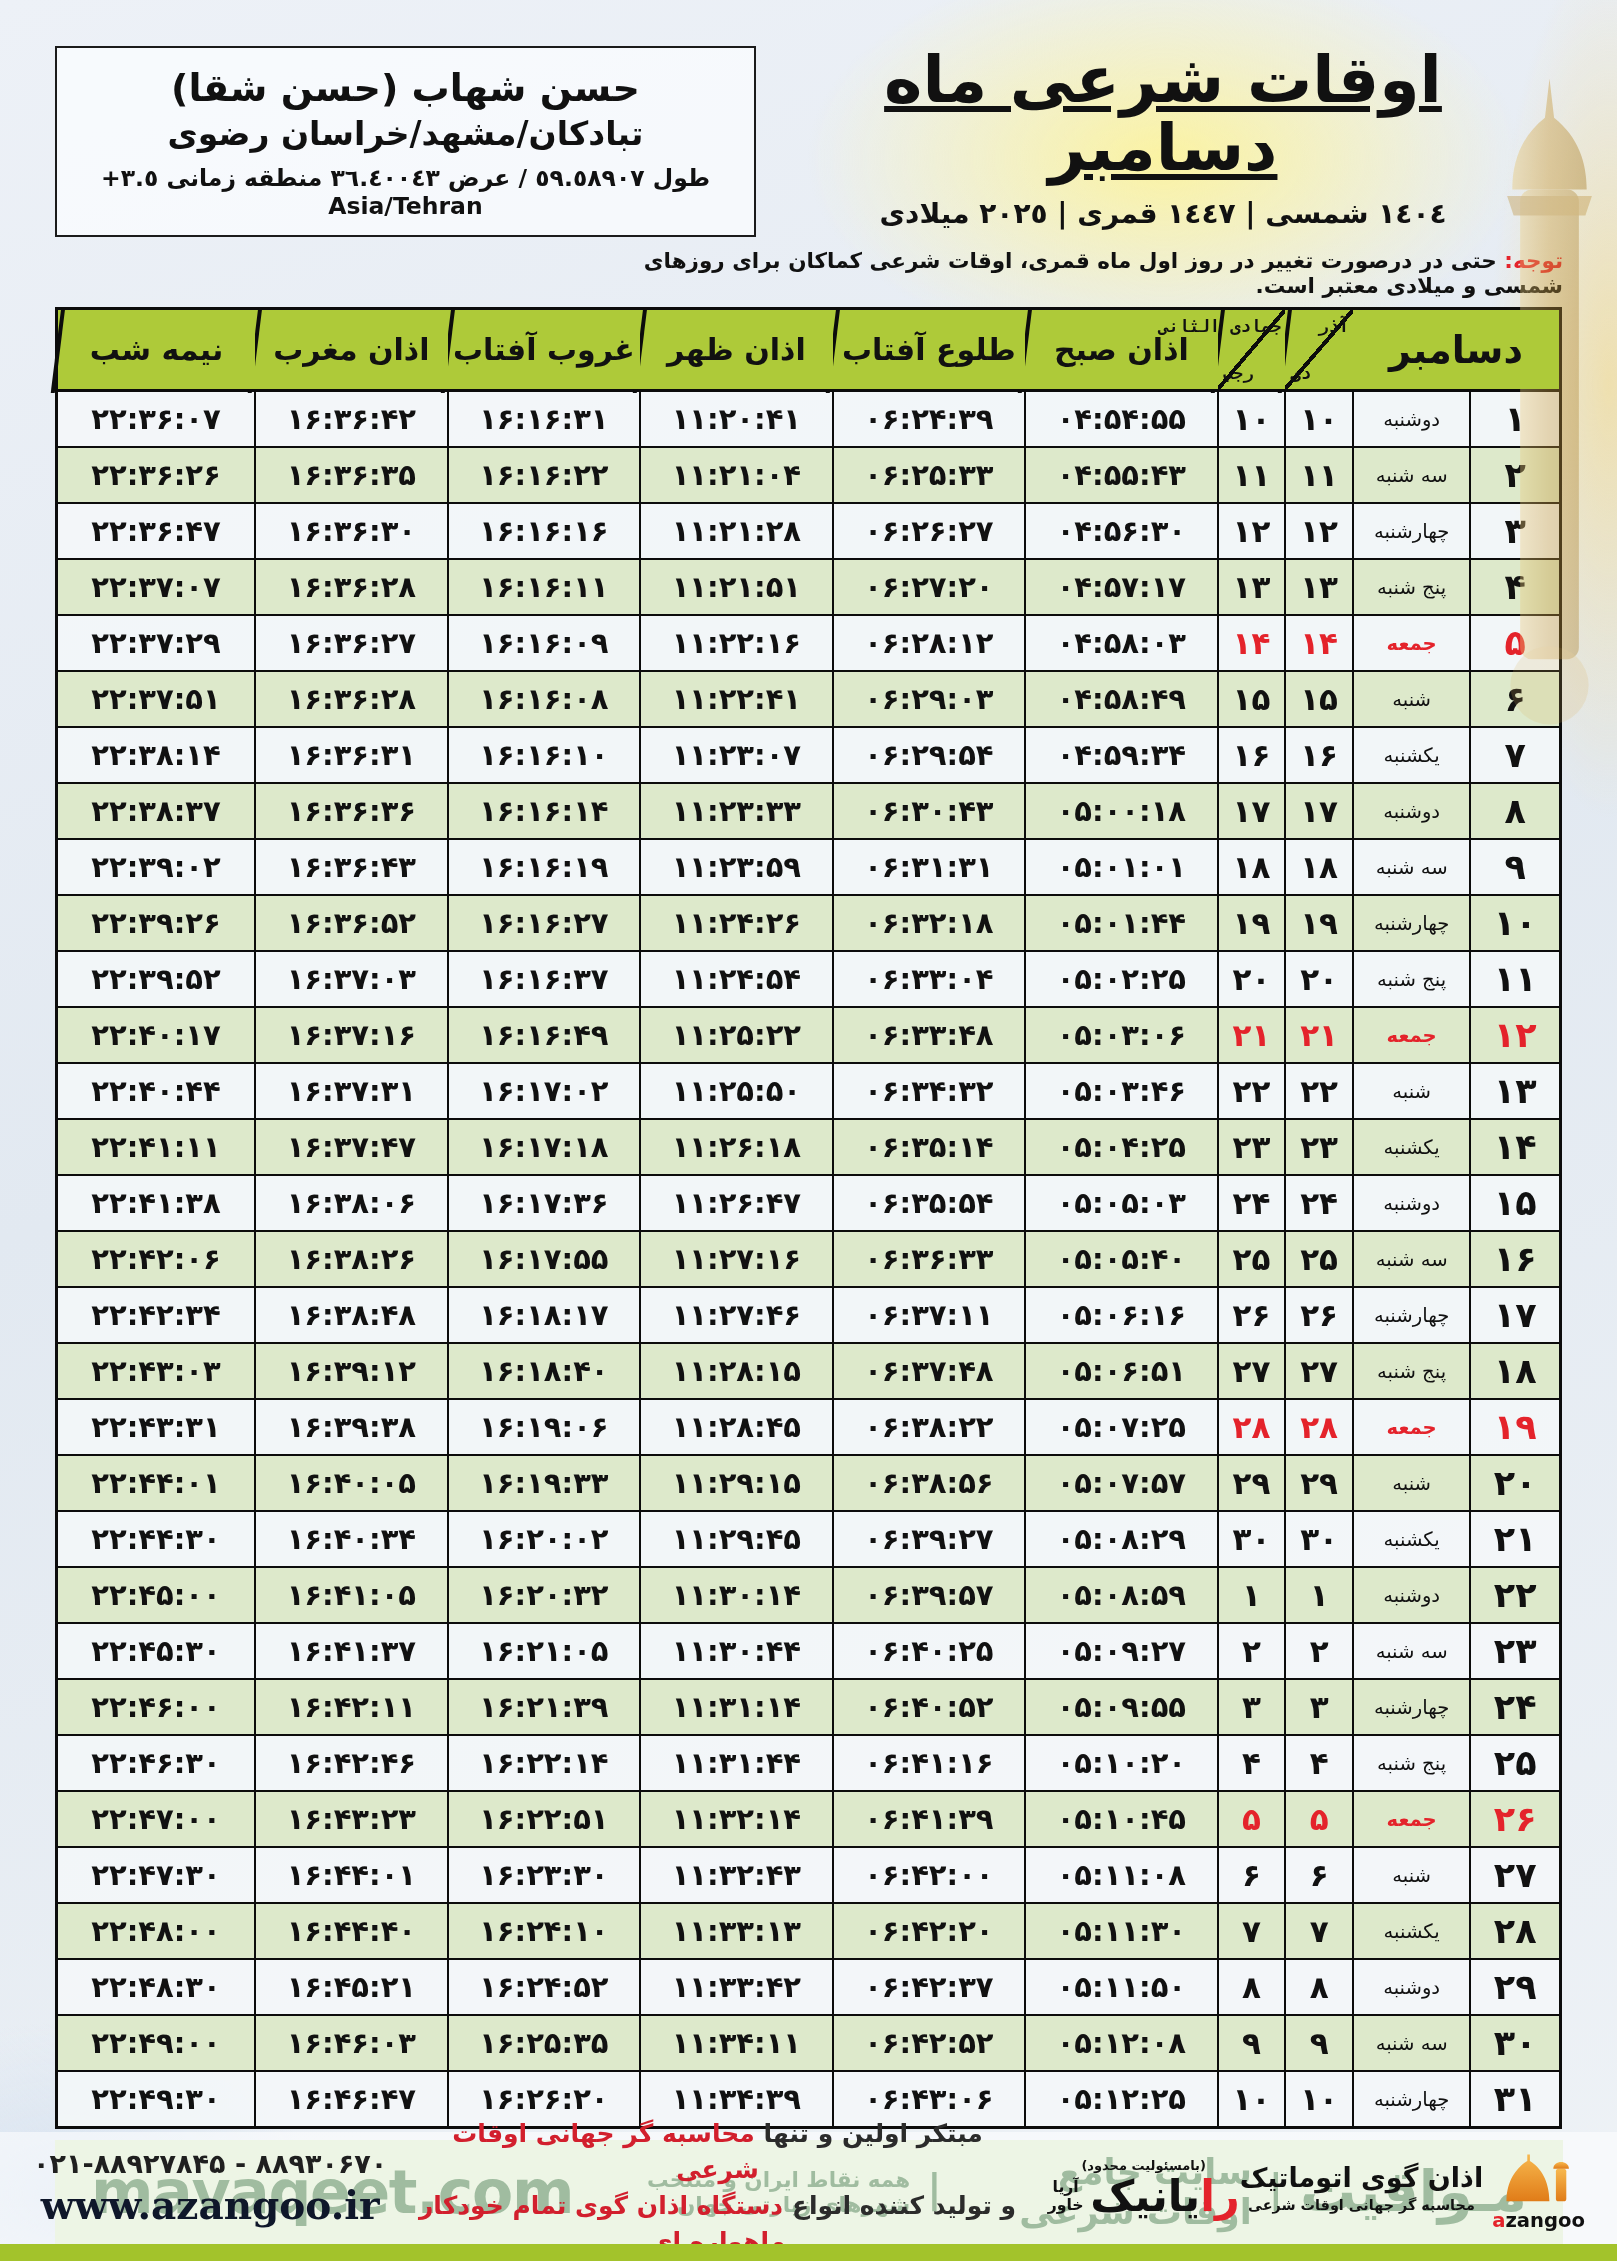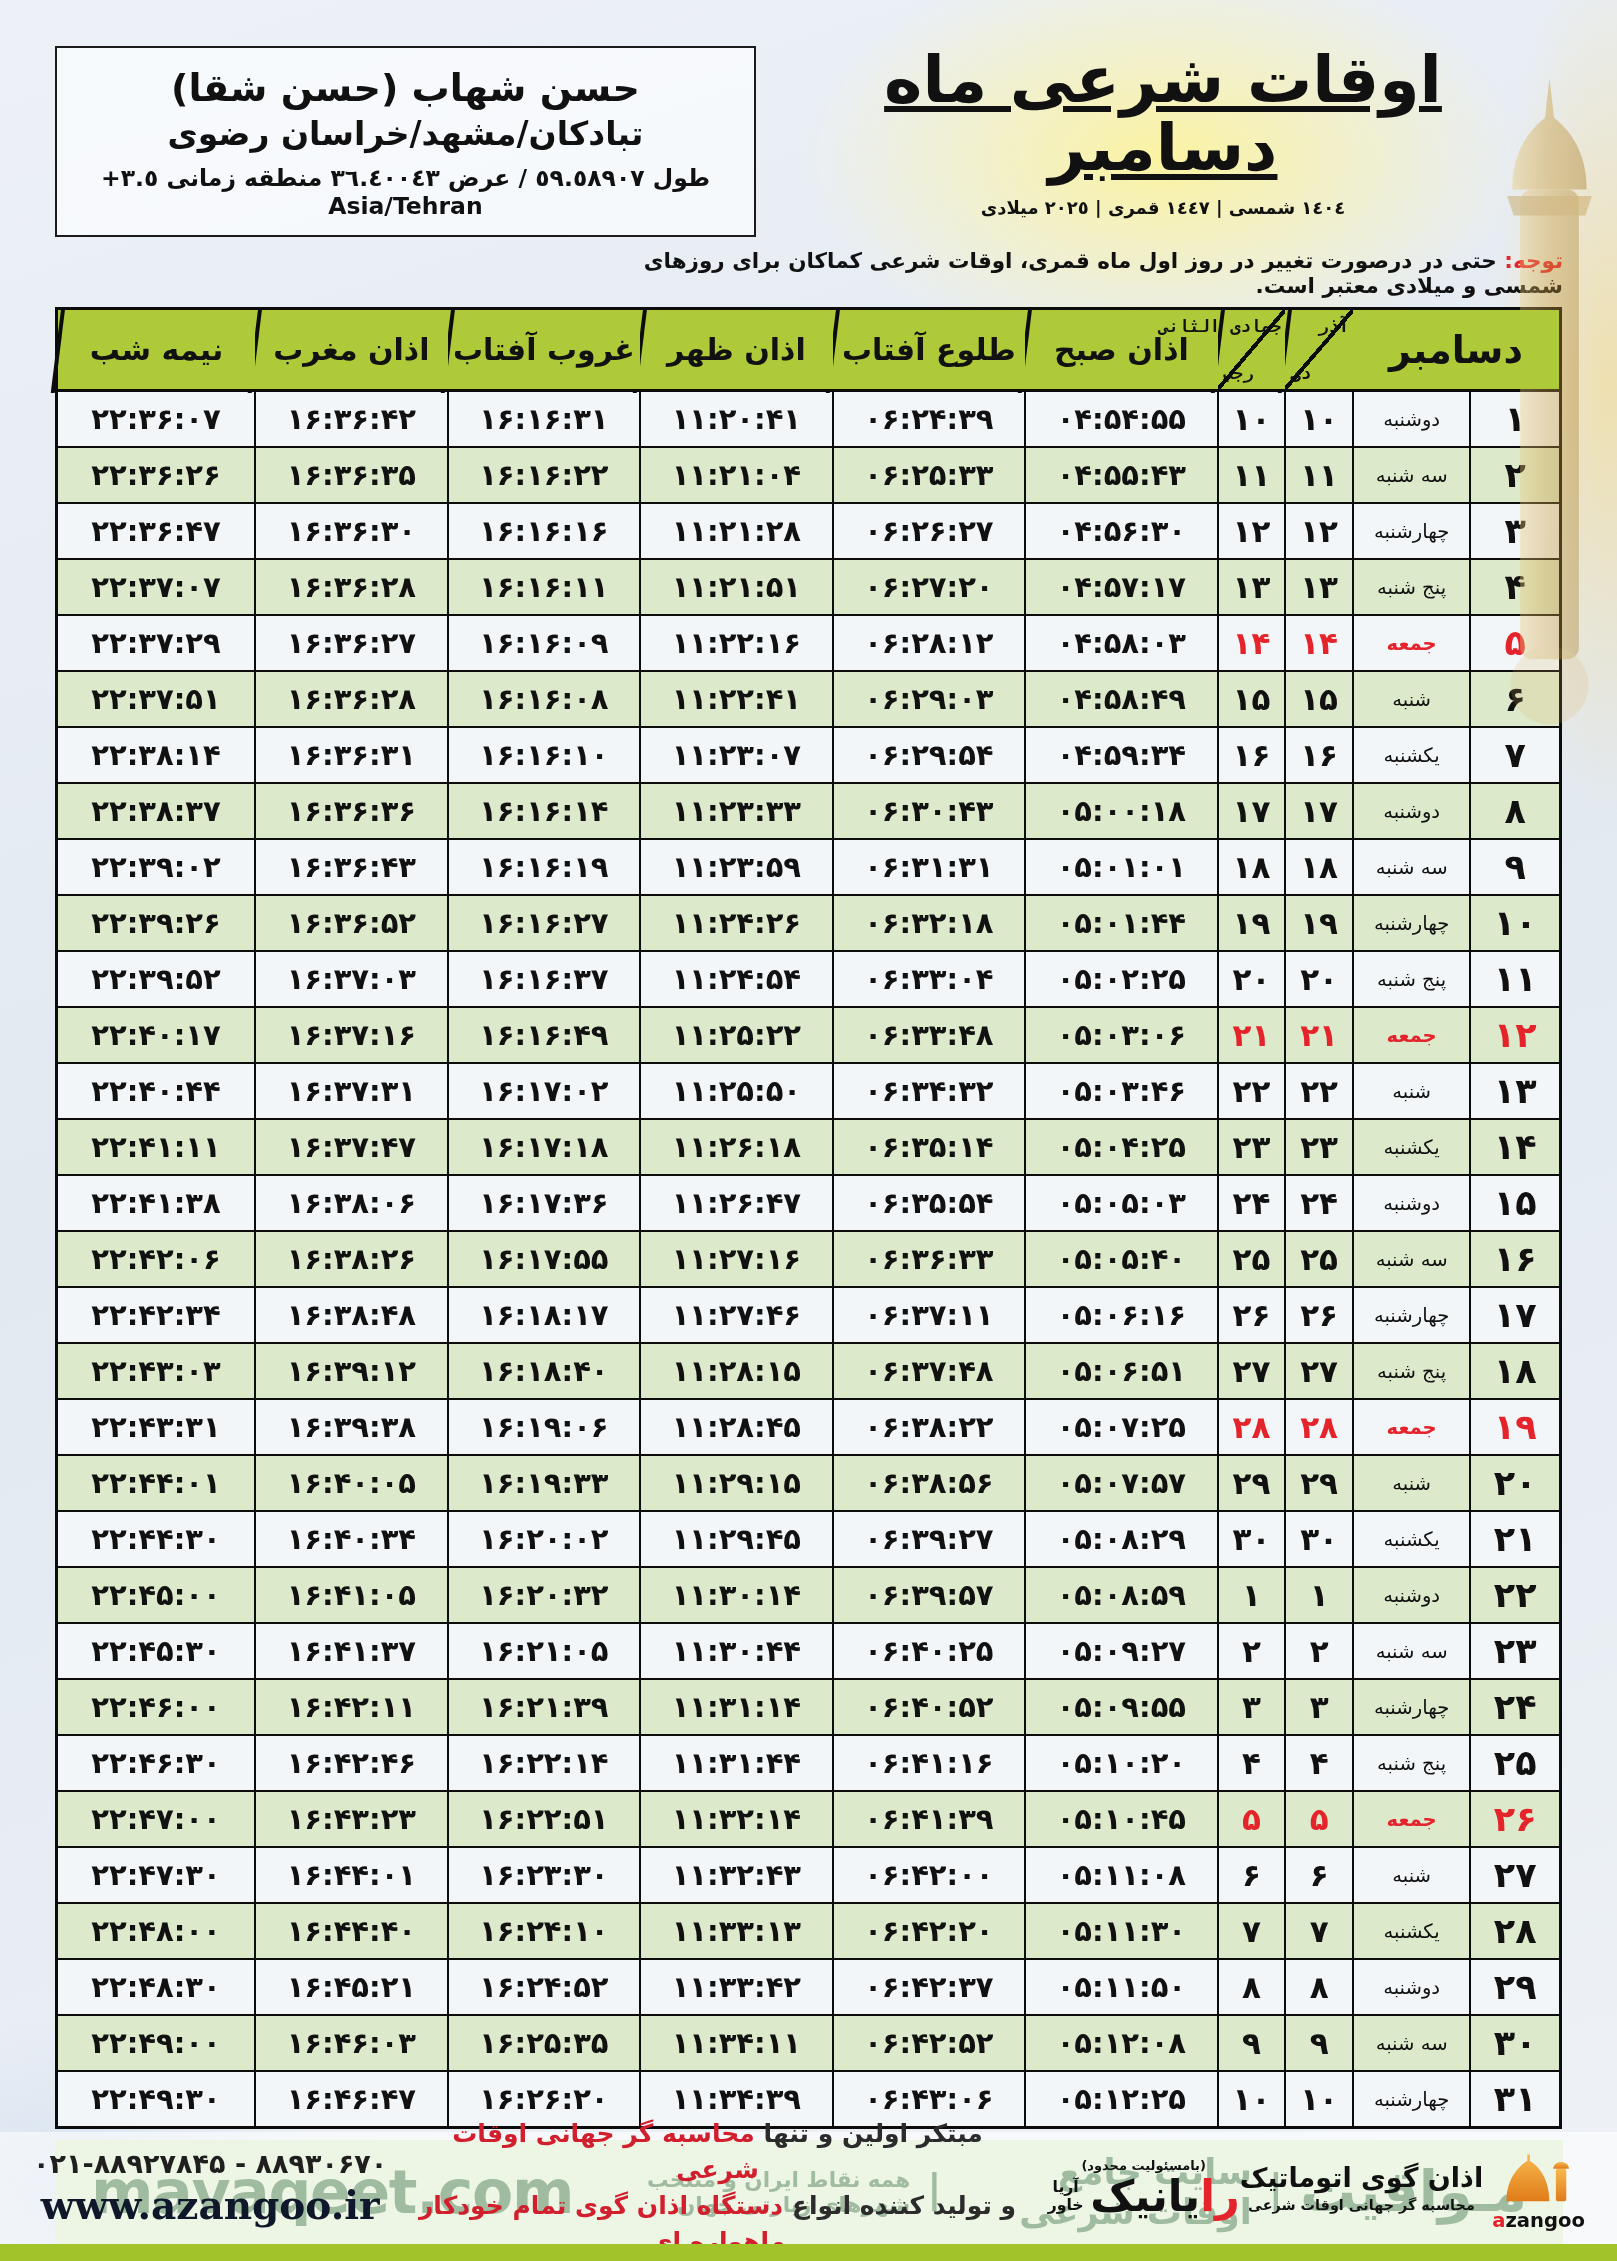--- a/index.html
+++ b/index.html
@@ -16,21 +16,21 @@
   
   .top-area{display:flex;align-items:flex-start;gap:7px;padding:46px 55px 0 55px;position:relative;}
   .owner-box{width:701px;box-sizing:border-box;border:2.6px solid #1b1b1b;background:rgba(249,251,254,.82);
     text-align:center;padding:17px 11.7px 14.4px;direction:rtl;}
   .owner-name{font-size:38px;font-weight:bold;line-height:1.25;}
   .owner-loc{font-size:33px;font-weight:bold;line-height:1.3;}
   .owner-coords{font-size:23.5px;font-weight:bold;margin-top:9px;}
   .title-block{flex:1;text-align:center;direction:rtl;}
   .main-title{font-size:65px;font-weight:bold;margin:0;line-height:1.05;text-decoration:underline;}
   .sub-title{font-size:34px;font-weight:bold;margin:9px 0 0;line-height:1.2;}
-  .years-line{font-size:18px;font-weight:bold;margin-top:14.4px;}
+  .years-line{font-size:28px;font-weight:bold;margin-top:14.4px;}
   .note-wrap{direction:rtl;margin:11.7px 55px 9px 55px;}
   .note-inner{width:998px;margin-left:auto;text-align:right;font-size:21.5px;font-weight:bold;}
   .note-label{color:#e4232b;}
   
   .tbl-wrap{margin:0 55px;}
   table.prayer{width:1507px;border-collapse:collapse;table-layout:fixed;direction:rtl;
     border:3.9px solid #0c0c0c;background:transparent;}
   thead th{background:#aeca39;height:77px;position:relative;font-weight:bold;font-size:30px;
     border-top:3.9px solid #0c0c0c;border-bottom:3.3px solid #0c0c0c;border-left:none;border-right:none;
     overflow:visible;}

